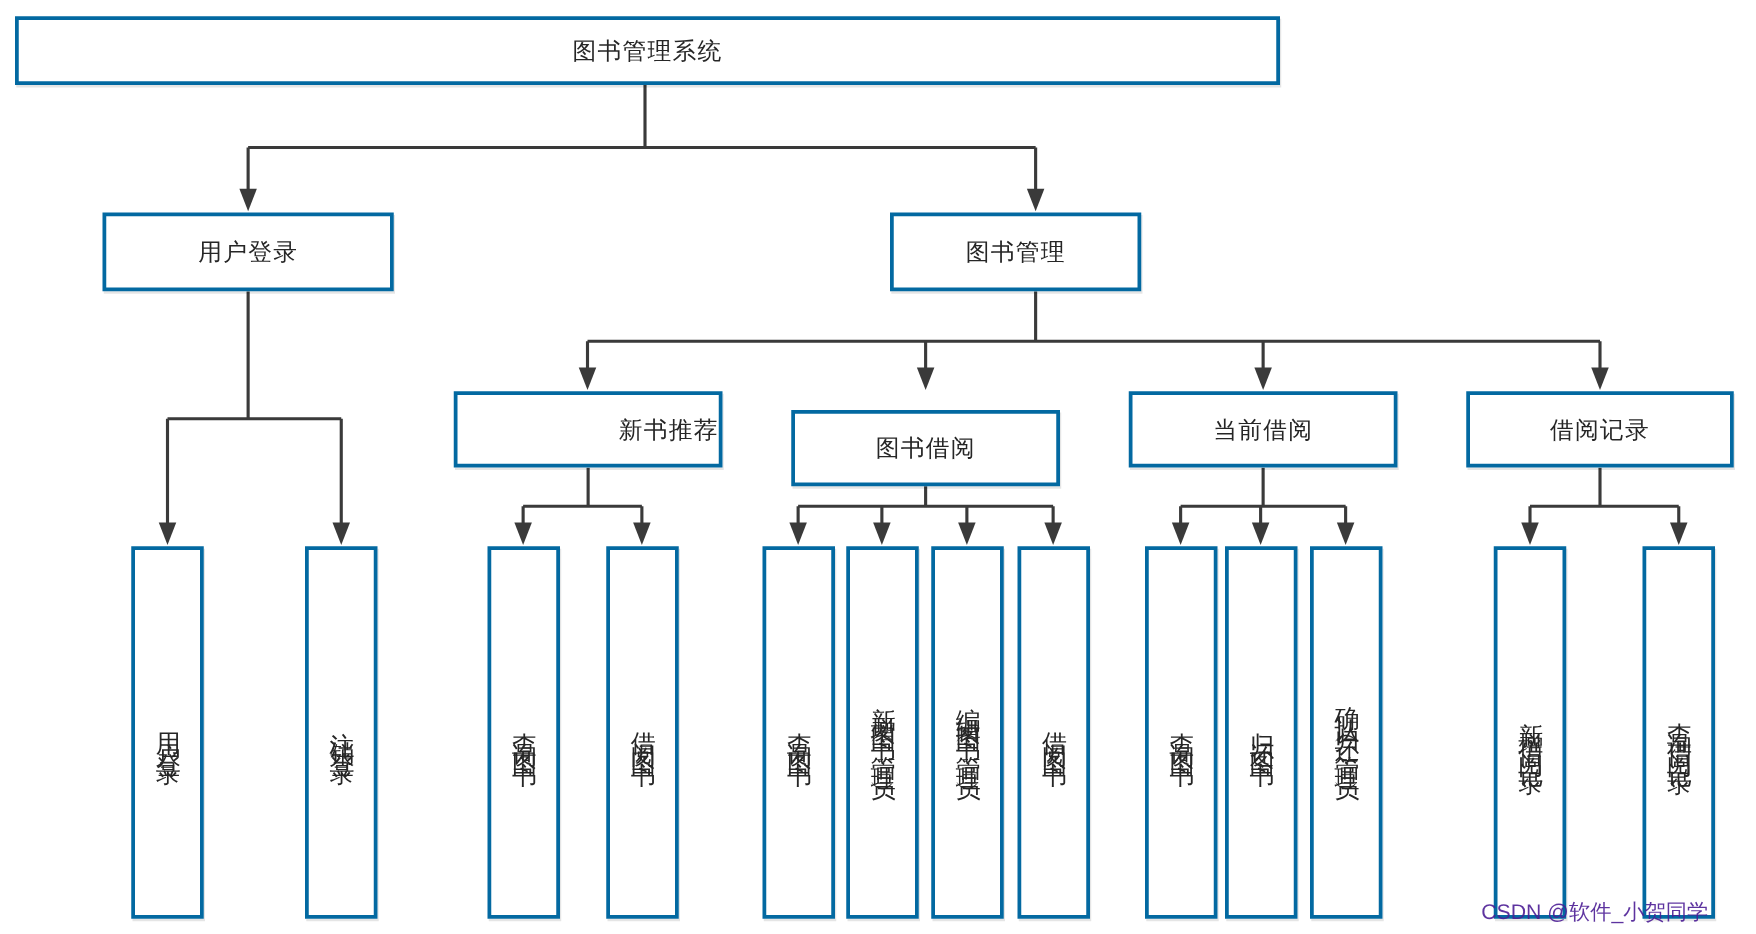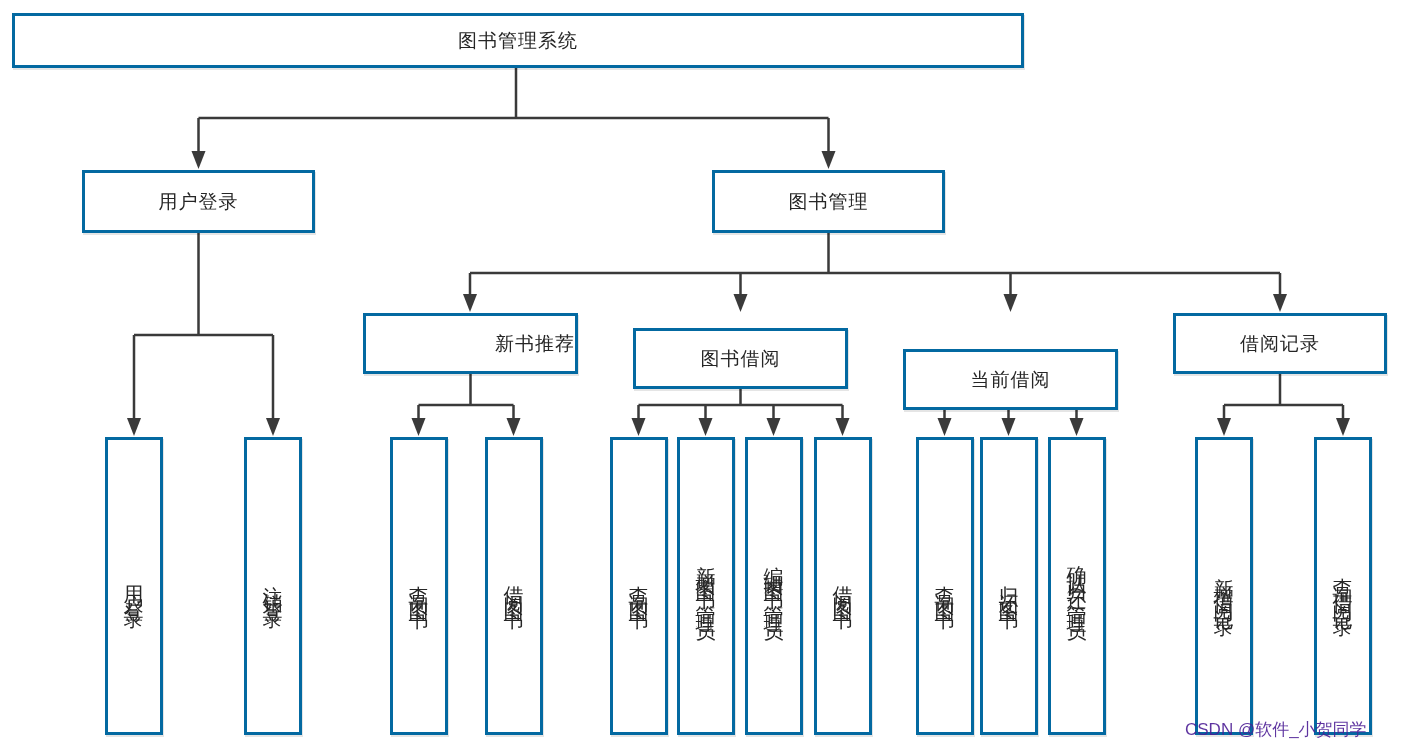--- a/index.html
+++ b/index.html
@@ -49,24 +49,24 @@
   .vnode .lbl {
     writing-mode: vertical-rl;
     text-orientation: mixed;
     font-size: 20px;
     letter-spacing: 8px;
     line-height: 1;
   }
   
   #n-root { left: 12px;  top: 13px;  width: 1012px; height: 55px; }
   #n-l2a  { left: 82px;  top: 170px; width: 233px;  height: 63px; }
-  #n-l2b  { left: 712px; top: 170px; width: 233px;  height: 63px; }
+  #n-l2b  { left: 712px; top: 170px; width: 201px;  height: 63px; }
   #n-l3a  { left: 363px; top: 313px; width: 215px;  height: 61px; justify-content: flex-end; }
   #n-l3b  { left: 633px; top: 328px; width: 215px;  height: 61px; }
-  #n-l3c  { left: 903px; top: 313px; width: 215px;  height: 61px; margin-top: 36px; }
+  #n-l3c  { left: 903px; top: 313px; width: 215px;  height: 61px; }
   #n-l3d  { left: 1173px;top: 313px; width: 214px;  height: 61px; }
   
   #f1a { left: 105px; }  #f1b { left: 244px; }
   #f2a { left: 390px; }  #f2b { left: 485px; }
   #f3a { left: 610px; }  #f3b { left: 677px; }  #f3c { left: 745px; }  #f3d { left: 814px; }
   #f4a { left: 916px; }  #f4b { left: 980px; }  #f4c { left: 1048px; }
   #f5a { left: 1195px; } #f5b { left: 1314px; }
   .watermark {
     position: absolute;
     left: 1185px;

